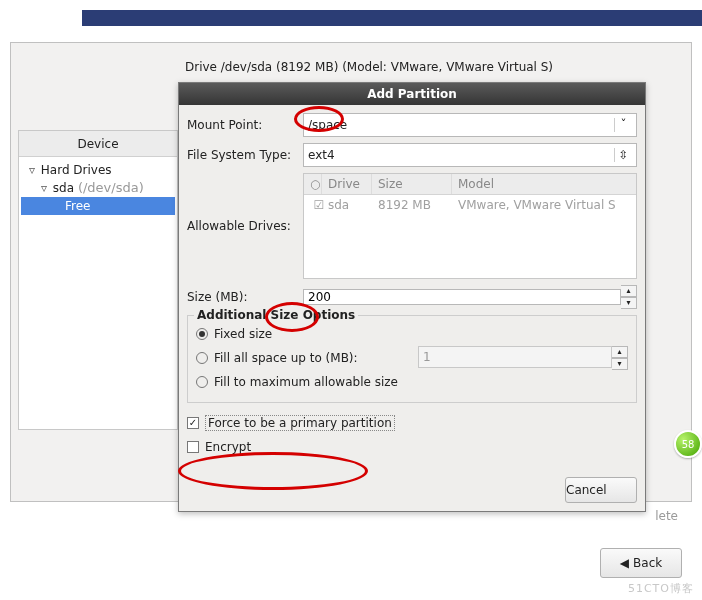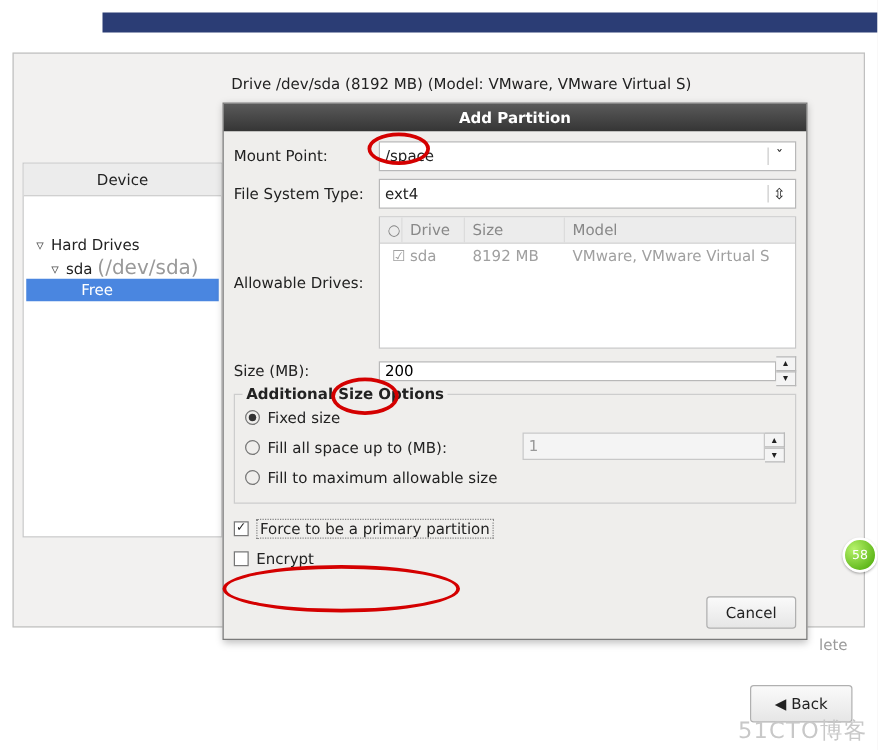--- a/index.html
+++ b/index.html
@@ -2,26 +2,26 @@
 <html><head>
 <meta charset="utf-8">
 <style>
   * { box-sizing: border-box; font-family: "DejaVu Sans", "Liberation Sans", Arial, sans-serif; font-size: 12px; }
   body { margin:0; padding:0; background:#fff; width:702px; height:600px; position:relative; overflow:hidden; color:#222;}
   .top-band { position:absolute; left:82px; right:0; top:10px; height:16px; background:#2b3d75; }
   .main-panel { position:absolute; left:10px; top:42px; width:682px; height:460px; border:1px solid #c0c0c0; background:#f2f1f0; }
   .drive-label { position:absolute; left:185px; top:60px; font-weight:normal; }
   .device-panel { position:absolute; left:18px; top:130px; width:160px; height:300px; border:1px solid #c8c8c8; background:#fff;}
   .device-header { height:26px; line-height:26px; text-align:center; border-bottom:1px solid #d0d0d0; background:#ececec; }
-  .tree { padding:4px 2px;margin-top:26px; }
+  .tree { padding:4px 2px; }
   .tree-row { height:18px; line-height:18px; padding-left:6px; white-space:nowrap; }
   .tree-row .tw { display:inline-block; width:10px; text-align:center; color:#555;}
   .tree-row.l2 { padding-left:18px; }
   .tree-row.l3 { padding-left:44px; }
-  .tree-row .devpath { color:#999; font-size:16px;}
+  .tree-row .devpath { color:#999; font-size:13px;}
   .tree-row.sel { background:#4a86e0; color:#fff; }
   
   .dialog { position:absolute; left:178px; top:82px; width:468px; background:#efeeec; border:1px solid #7a7a7a; box-shadow:0 2px 6px rgba(0,0,0,0.25);}
   .dlg-title { height:22px; background:linear-gradient(#5a5a5a,#353535); color:#fff; font-weight:bold; text-align:center; line-height:22px;}
   .dlg-body { padding:8px 8px 10px 8px;}
   .frow { display:flex; align-items:center; margin-bottom:6px; }
   .flabel { width:116px; }
   .combo, .textin, .spin { border:1px solid #b8b8b8; background:#fff; height:24px; padding:0 4px; }
   .combo { flex:1; display:flex; justify-content:space-between; align-items:center;}
   .combo .caret { width:18px; text-align:center; border-left:1px solid #ccc; }
@@ -36,29 +36,29 @@
   .dt-row span { display:inline-block; }
   .fieldset { border:1px solid #cdcdcd; margin-top:4px; padding:6px 8px 8px 8px; position:relative;}
   .fieldset .legend { position:absolute; top:-8px; left:6px; background:#efeeec; padding:0 3px;font-weight:bold; }
   .radio-row, .chk-row { display:flex; align-items:center; height:24px; gap:6px;}
   .radio { width:12px; height:12px; border:1px solid #777; border-radius:50%; display:inline-flex; align-items:center; justify-content:center;}
   .radio .dot { width:6px; height:6px; background:#333; border-radius:50%;}
   .chk { width:12px; height:12px; border:1px solid #777; background:#fff; display:inline-flex; align-items:center; justify-content:center; font-size:10px; line-height:10px;}
   .mini-spin { width:210px; display:flex;}
   .mini-spin input { flex:1; border:1px solid #c8c8c8; height:22px; padding:0 4px; background:#f4f4f4; color:#999;}
   .btnbar { display:flex; justify-content:flex-end; gap:8px; padding:8px;}
-  .btn { min-width:72px; height:26px; border:1px solid #b0b0b0; background:linear-gradient(#fafafa,#e6e6e6); border-radius:3px; text-align:center; line-height:24px; cursor:pointer;}
+  .btn { min-width:72px; height:26px; border:1px solid #b0b0b0; background:linear-gradient(#fafafa,#e6e6e6); border-radius:3px; text-align:left; line-height:24px; cursor:pointer;}
   .dotted { border:1px dotted #888; padding:0 2px;}
   
   .annot { position:absolute; border:3px solid #d40000; border-radius:50%; pointer-events:none;}
   
   .back-btn { position:absolute; right:20px; bottom:22px; display:flex; align-items:center; gap:4px; }
   .back-btn .btn2 { height:30px; min-width:82px; border:1px solid #b0b0b0; background:linear-gradient(#fafafa,#e6e6e6); border-radius:3px; display:flex; align-items:center; justify-content:center; gap:4px; cursor:pointer;}
   .green-badge { position:absolute; right:0; top:430px; width:28px; height:28px; border-radius:50%; background:radial-gradient(circle at 30% 30%, #b6f26a, #43a400); border:2px solid #fff; box-shadow:0 1px 2px rgba(0,0,0,.3); color:#fff; font-size:10px; display:flex; align-items:center; justify-content:center;}
-  .watermark { position:absolute; right:8px; bottom:4px; color:#c8c8c8; font-size:18px; letter-spacing:1px;}
+  .watermark { position:absolute; right:8px; bottom:4px; color:#c8c8c8; font-size:11px; letter-spacing:1px;}
   .disabled { color:#9a9a9a; }
 </style>
 </head>
 <body>
 
 <div class="top-band"></div>
 
 <div class="main-panel"></div>
 
 <div class="drive-label">Drive /dev/sda (8192 MB) (Model: VMware, VMware Virtual S)</div>

